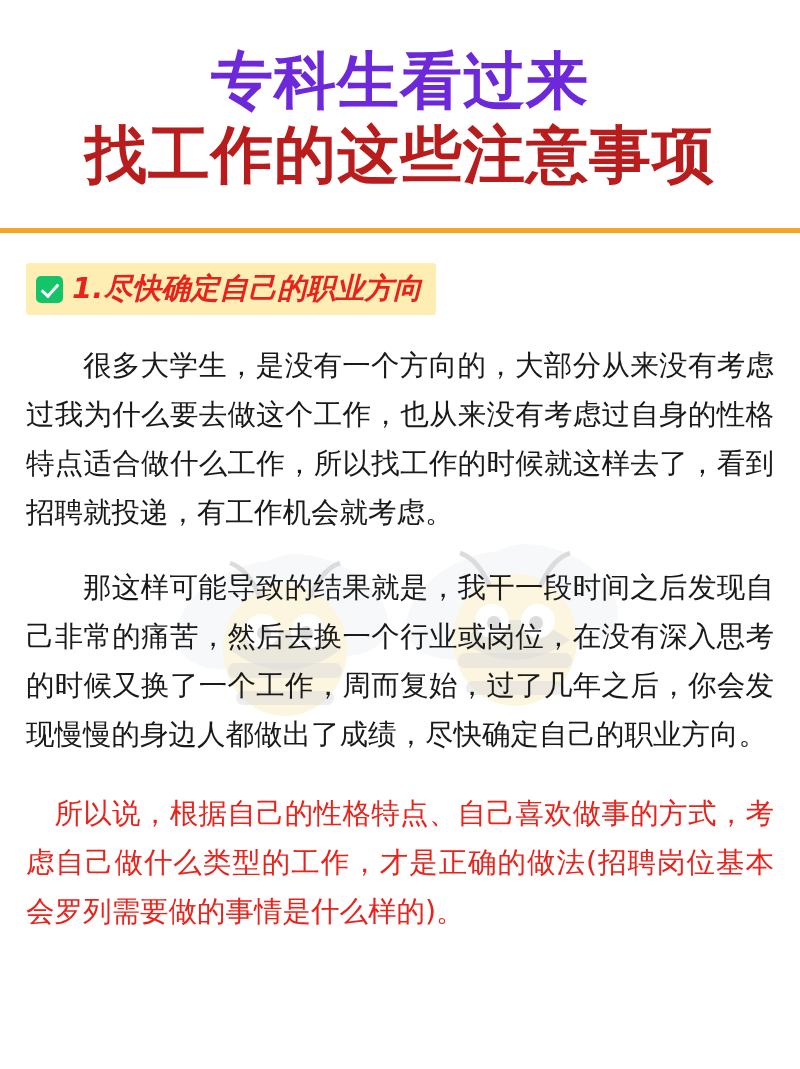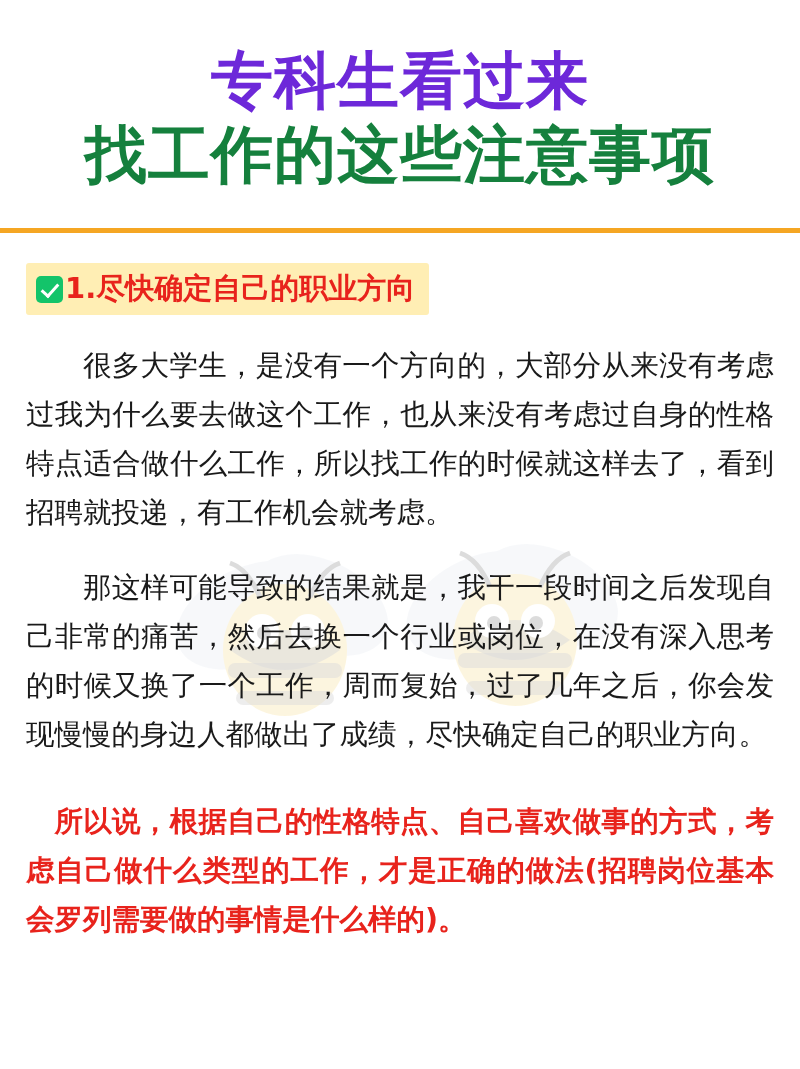--- a/index.html
+++ b/index.html
@@ -38,21 +38,21 @@
     line-height: 1.08;
     font-weight: bold;
     color: #6d28d9;
     letter-spacing: 1px;
     font-family: "DejaVu Sans", "Liberation Sans", sans-serif;
   }
   .title-line2 {
     font-size: 62px;
     line-height: 1.15;
     font-weight: bold;
-    color: #15803d;
+    color: #b91c1c;
     letter-spacing: 1px;
     font-family: "DejaVu Sans", "Liberation Sans", sans-serif;
     margin-top: 4px;
   }
   .rule {
     position: relative;
     z-index: 2;
     height: 5px;
     background: #f5a623;
     margin: 22px 0 0 0;
@@ -62,24 +62,25 @@
   
   .content {
     position: relative;
     z-index: 2;
     padding: 30px 26px 20px 26px;
   }
 
   .section-head {
     display: inline-flex;
     align-items: center;
-    gap: 2px;
+    gap: 9px;
     background: #ffeeb4;
     padding: 6px 14px 6px 10px;
     border-radius: 3px;
+    font-style: italic;
   }
   .check {
     width: 27px; height: 27px;
     background: #13c46a;
     border-radius: 5px;
     position: relative;
     flex: 0 0 auto;
   }
   .check::after {
     content: "";
@@ -107,24 +108,24 @@
     margin-top: 26px;
     font-family: "DejaVu Sans", "Liberation Sans", sans-serif;
     text-indent: 2em;
   }
   .para.first { }
 
   .para-emph {
     font-size: 28.5px;
     line-height: 1.72;
     color: #e8231c;
-    font-weight: bold;
+    font-weight: normal;
     text-align: justify;
     text-justify: inter-ideograph;
-    margin-top: 38px;
+    margin-top: 30px;
     font-family: "DejaVu Sans", "Liberation Sans", sans-serif;
     text-indent: 1em;
   }
 </style>
 </head>
 <body>
 
 <div class="page">
 
   <svg class="watermark" viewBox="0 0 800 1069" xmlns="http://www.w3.org/2000/svg">

